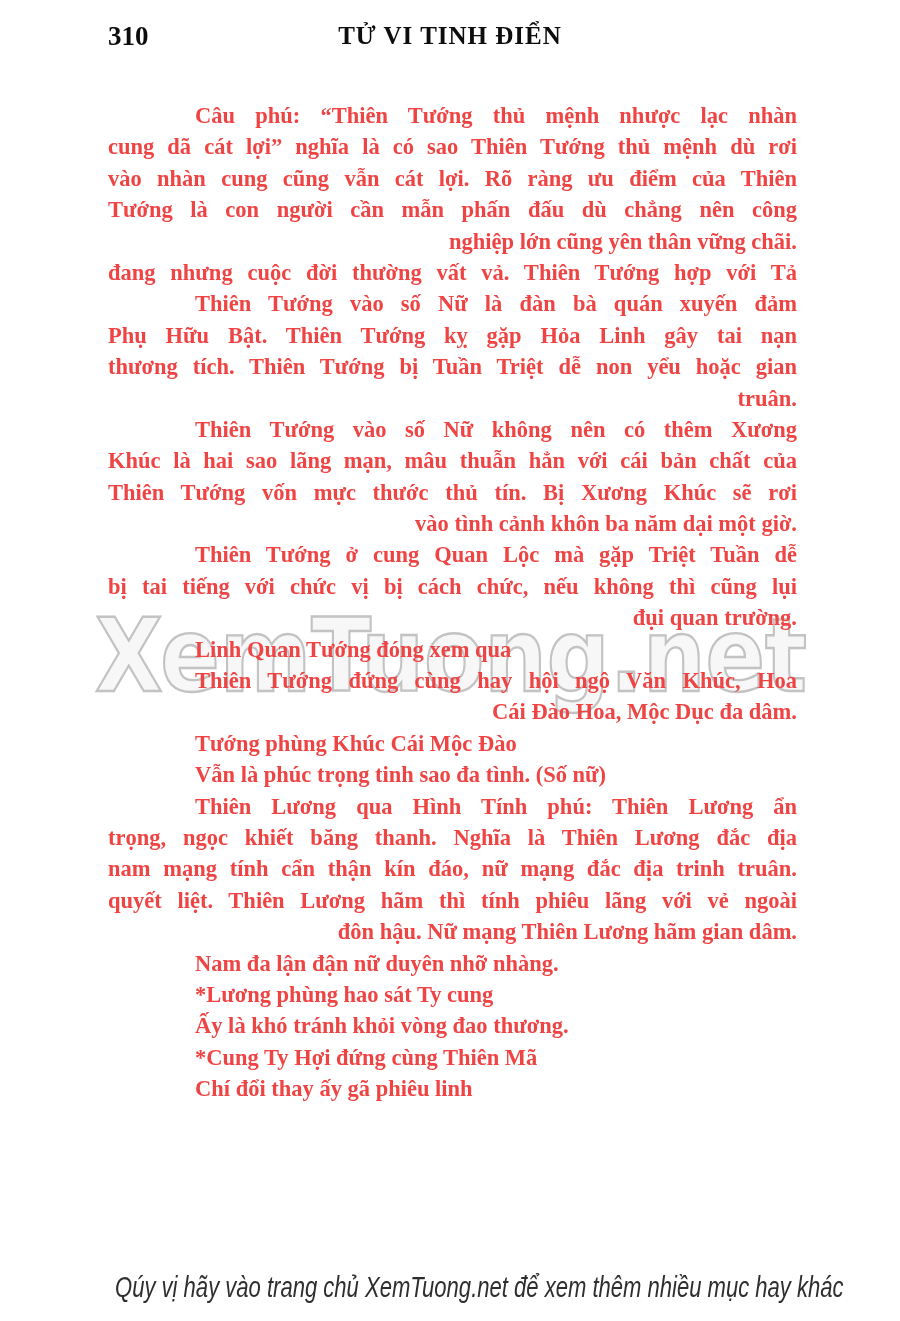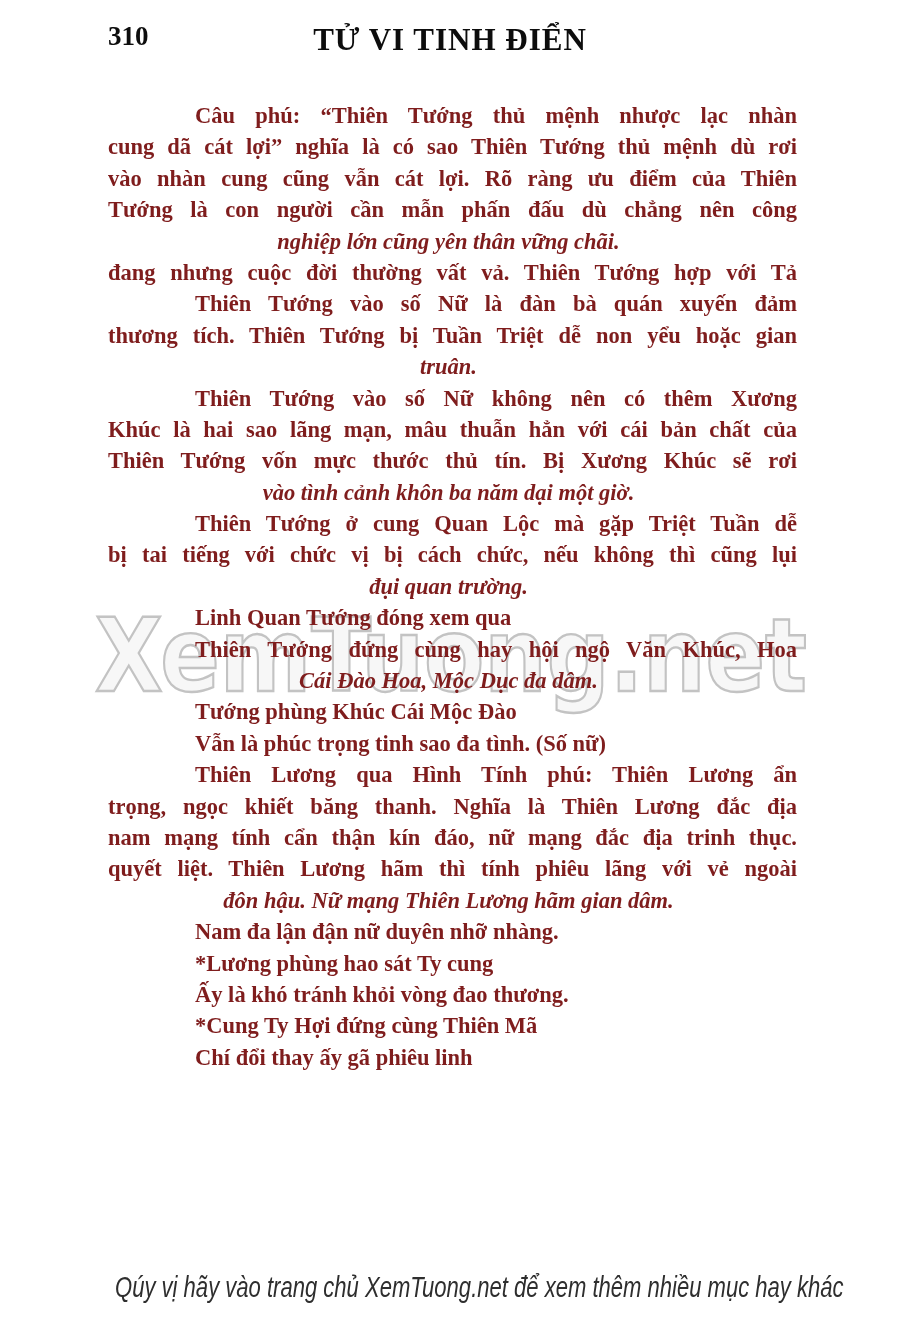--- a/index.html
+++ b/index.html
@@ -30,21 +30,21 @@
     color: #0d0d0d;
   }
   .book-title {
     position: absolute;
     left: 0;
     right: 0;
     top: 22px;
     text-align: center;
     font-family: "Liberation Serif", serif;
     font-weight: bold;
-    font-size: 31px;
+    font-size: 25px;
     letter-spacing: 1px;
     color: #0d0d0d;
   }
   
   .watermark {
     position: absolute;
     left: 93px;
     top: 601px;
     z-index: 0;
     pointer-events: none;
@@ -56,37 +56,37 @@
     stroke: #c3c3c3;
     stroke-width: 2.4px;
   }
   
   .text-block {
     position: absolute;
     left: 100px;
     top: 100px;
     width: 697px;
     z-index: 1;
-    color: #7f1d1d;
+    color: #ef4444;
   }
   .line {
     font-family: "Liberation Serif", serif;
     font-weight: bold;
     font-size: 22.5px;
     line-height: 31.4px;
     height: 31.4px;
     white-space: normal;
     -webkit-font-smoothing: antialiased;
   }
   
   .line.pf { text-indent: 95px; text-align: justify; text-align-last: justify; }
   
   .line.pm { text-align: justify; text-align-last: justify; margin-left: 8px; }
   
-  .line.pl { text-align: center; font-style: italic; }
+  .line.pl { text-align: right; }
   
   .line.v  { padding-left: 95px; text-align: left; }
   
   .footer {
     position: absolute;
     left: 0;
     right: 0;
     top: 1271px;
     text-align: center;
     z-index: 1;
@@ -117,37 +117,38 @@
   </svg>
 
   <div class="text-block" id="text-block">
       <div class="line pf">Câu phú: “Thiên Tướng thủ mệnh nhược lạc nhàn</div>
       <div class="line pm">cung dã cát lợi” nghĩa là có sao Thiên Tướng thủ mệnh dù rơi</div>
       <div class="line pm">vào nhàn cung cũng vẫn cát lợi. Rõ ràng ưu điểm của Thiên</div>
       <div class="line pm">Tướng là con người cần mẫn phấn đấu dù chẳng nên công</div>
       <div class="line pl">nghiệp lớn cũng yên thân vững chãi.</div>
       <div class="line pm">đang nhưng cuộc đời thường vất vả. Thiên Tướng hợp với Tả</div>
       <div class="line pf">Thiên Tướng vào số Nữ là đàn bà quán xuyến đảm</div>
+      <div class="line pm">Phụ Hữu Bật. Thiên Tướng kỵ gặp Hỏa Linh gây tai nạn</div>
       <div class="line pm">thương tích. Thiên Tướng bị Tuần Triệt dễ non yểu hoặc gian</div>
       <div class="line pl">truân.</div>
       <div class="line pf">Thiên Tướng vào số Nữ không nên có thêm Xương</div>
       <div class="line pm">Khúc là hai sao lãng mạn, mâu thuẫn hẳn với cái bản chất của</div>
       <div class="line pm">Thiên Tướng vốn mực thước thủ tín. Bị Xương Khúc sẽ rơi</div>
       <div class="line pl">vào tình cảnh khôn ba năm dại một giờ.</div>
       <div class="line pf">Thiên Tướng ở cung Quan Lộc mà gặp Triệt Tuần dễ</div>
       <div class="line pm">bị tai tiếng với chức vị bị cách chức, nếu không thì cũng lụi</div>
       <div class="line pl">đụi quan trường.</div>
       <div class="line v">Linh Quan Tướng đóng xem qua</div>
       <div class="line pf">Thiên Tướng đứng cùng hay hội ngộ Văn Khúc, Hoa</div>
       <div class="line pl">Cái Đào Hoa, Mộc Dục đa dâm.</div>
       <div class="line v">Tướng phùng Khúc Cái Mộc Đào</div>
       <div class="line v">Vẫn là phúc trọng tinh sao đa tình. (Số nữ)</div>
       <div class="line pf">Thiên Lương qua Hình Tính phú: Thiên Lương ẩn</div>
       <div class="line pm">trọng, ngọc khiết băng thanh. Nghĩa là Thiên Lương đắc địa</div>
-      <div class="line pm">nam mạng tính cẩn thận kín đáo, nữ mạng đắc địa trinh thục.</div>
+      <div class="line pm">nam mạng tính cẩn thận kín đáo, nữ mạng đắc địa trinh truân.</div>
       <div class="line pm">quyết liệt. Thiên Lương hãm thì tính phiêu lãng với vẻ ngoài</div>
       <div class="line pl">đôn hậu. Nữ mạng Thiên Lương hãm gian dâm.</div>
       <div class="line v">Nam đa lận đận nữ duyên nhỡ nhàng.</div>
       <div class="line v">*Lương phùng hao sát Ty cung</div>
       <div class="line v">Ấy là khó tránh khỏi vòng đao thương.</div>
       <div class="line v">*Cung Ty Hợi đứng cùng Thiên Mã</div>
       <div class="line v">Chí đổi thay ấy gã phiêu linh</div>
     </div>
 
   <div class="footer">

